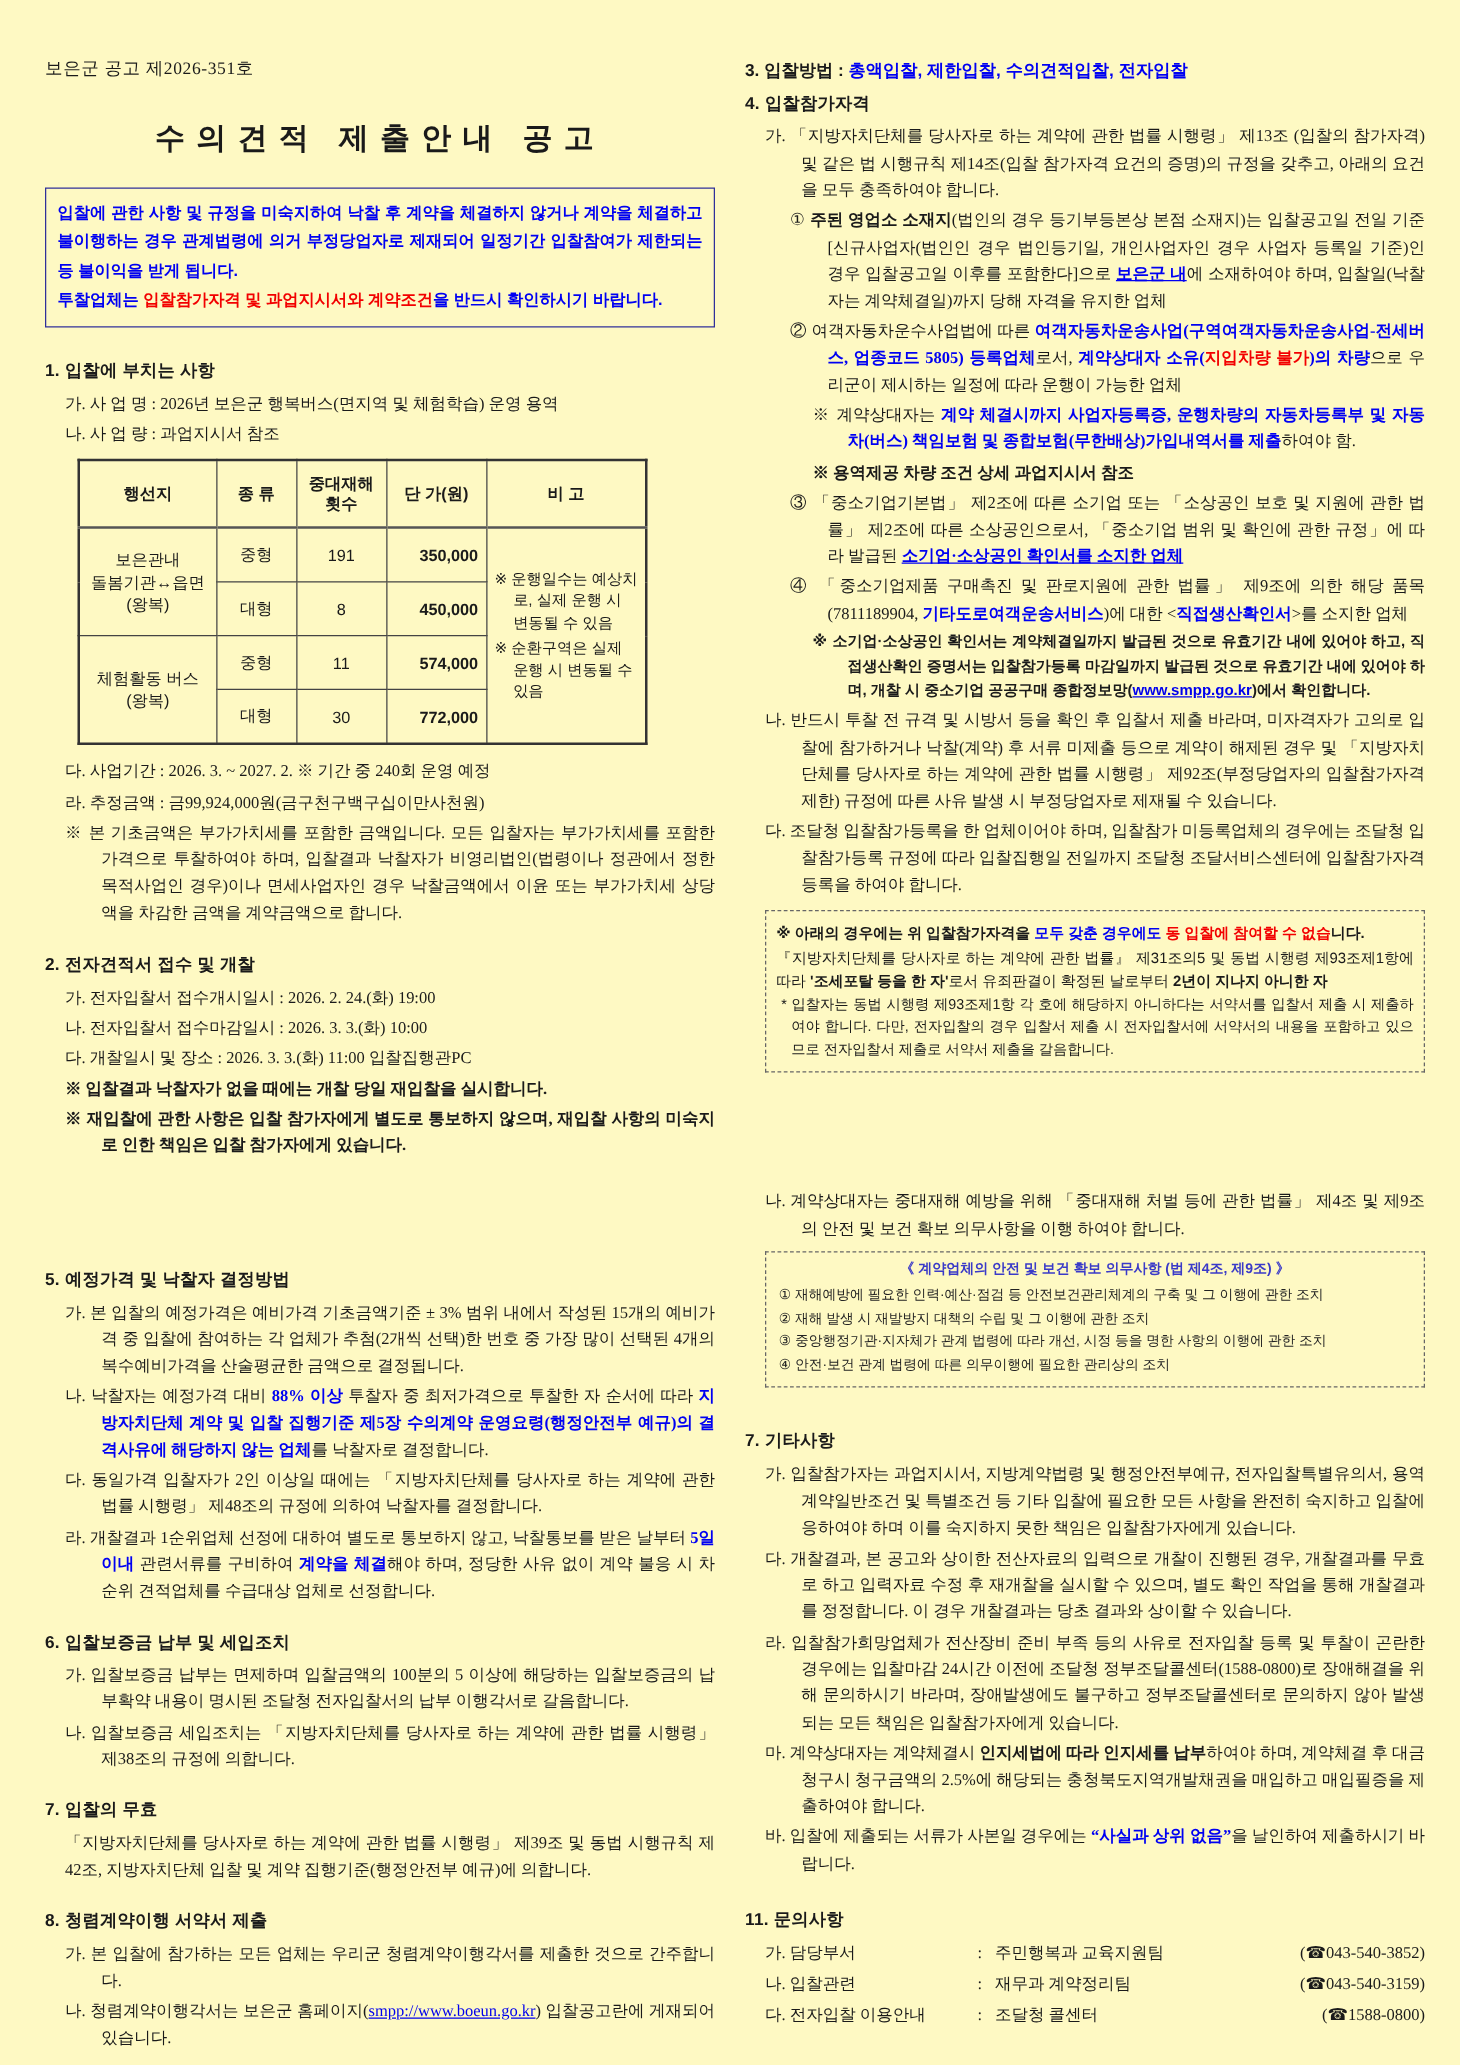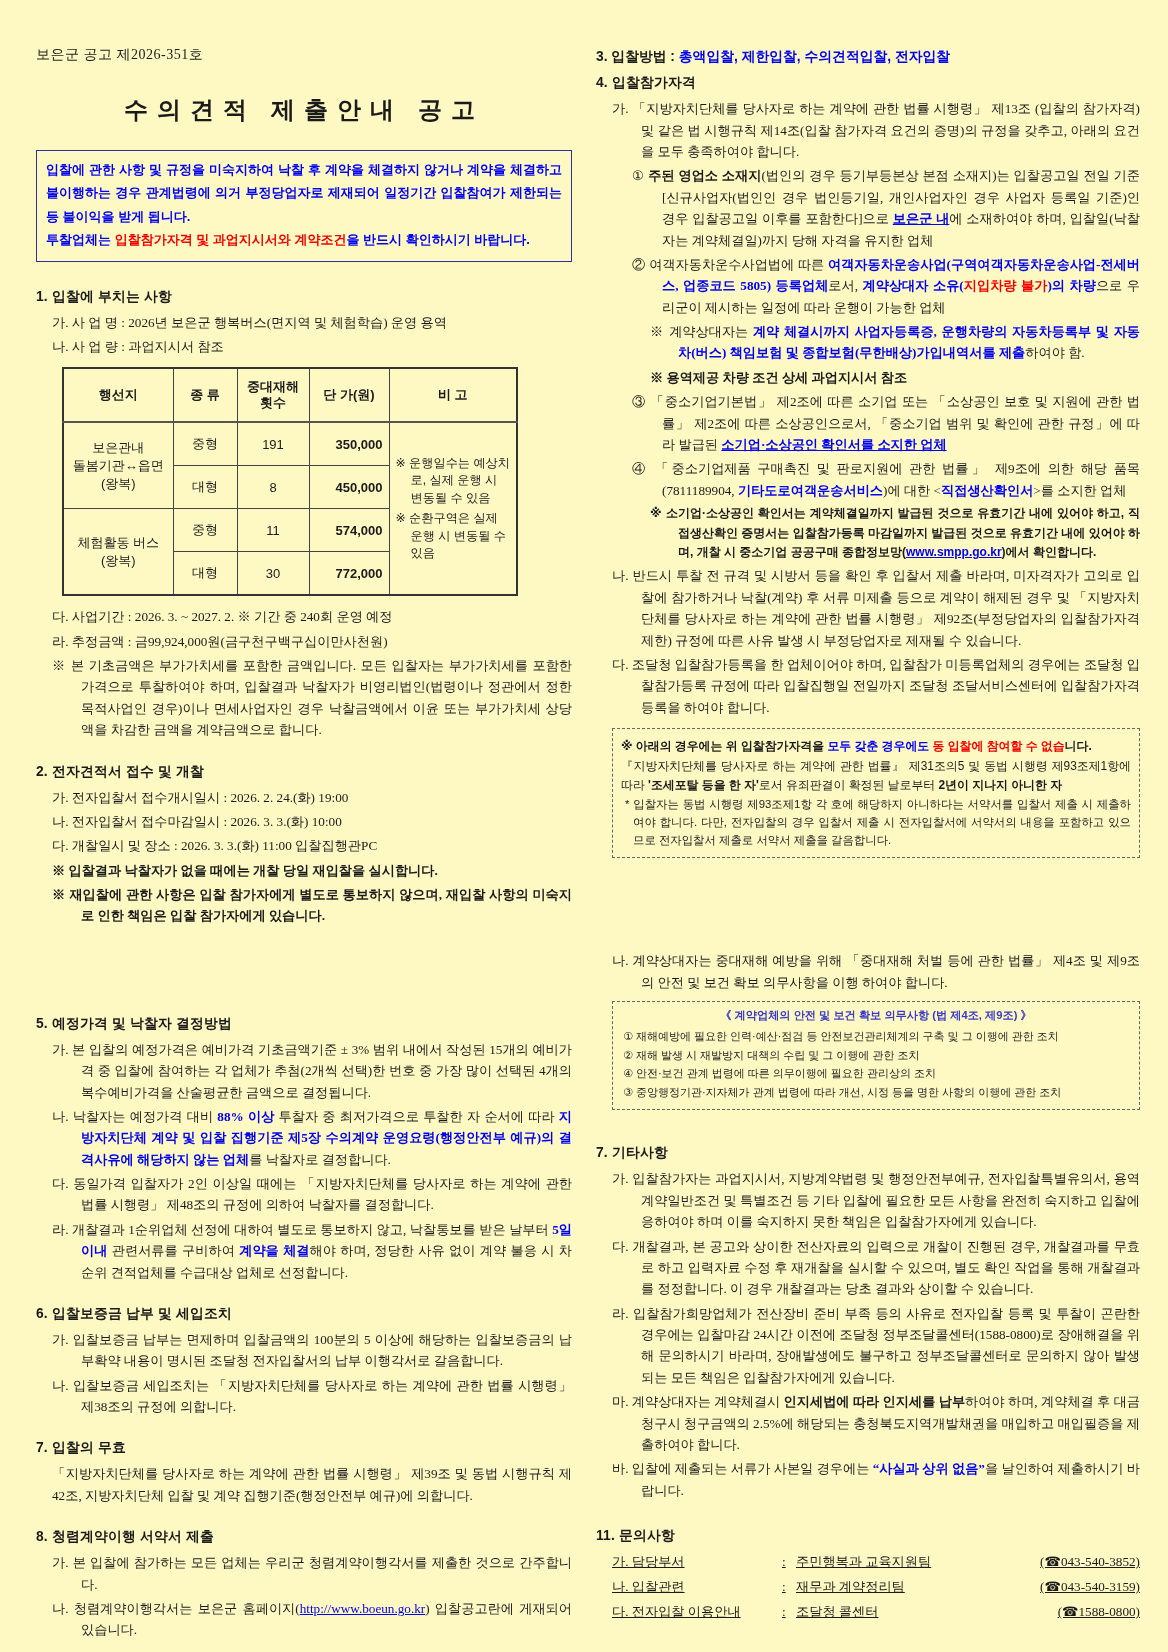--- a/index.html
+++ b/index.html
@@ -49,21 +49,21 @@
   .dash-box{margin:10px 0 0 16px;border:1px dashed #666;padding:6px 8px;
             font-family:"Liberation Sans","DejaVu Sans",sans-serif;font-size:11.9px;line-height:1.55;text-align:justify;}
   .dash-box p{font-size:11.9px;margin:2px 0;line-height:1.55;}
   .dash-box .star{font-size:11.4px;padding-left:12px;text-indent:-8px;}
   .safety-box{margin:8px 0 0 16px;border:1px dashed #666;padding:4px 10px 7px 10px;
               font-family:"Liberation Sans","DejaVu Sans",sans-serif;font-size:11px;line-height:1.6;color:#222;}
   .safety-box .bx-title{text-align:center;font-weight:700;font-size:11.2px;color:#3a3ac8;margin:1px 0 3px 0;}
   .safety-box div{margin:1px 0;}
 
   
-  .contact-row{display:grid;grid-template-columns:170px 14px 1fr 170px;margin:4px 0 4px 16px;font-size:13.2px;line-height:1.6;text-decoration:underline;}
+  .contact-row{display:grid;grid-template-columns:170px 14px 1fr 170px;margin:4px 0 4px 16px;font-size:13.2px;line-height:1.6;}
   .contact-row .ph{text-align:right;}
 </style>
 </head>
 <body>
 
 <div class="page">
 
   <div class="col col-left">
 
     <div class="notice-no">보은군 공고 제2026-351호</div>
@@ -160,21 +160,21 @@
     </div>
 
     <div class="sec">
       <div class="sec-h">7. 입찰의 무효</div>
       <p class="pbody">「지방자치단체를 당사자로 하는 계약에 관한 법률 시행령」 제39조 및 동법 시행규칙 제42조, 지방자치단체 입찰 및 계약 집행기준(행정안전부 예규)에 의합니다.</p>
     </div>
 
     <div class="sec">
       <div class="sec-h">8. 청렴계약이행 서약서 제출</div>
       <p class="li">가. 본 입찰에 참가하는 모든 업체는 우리군 청렴계약이행각서를 제출한 것으로 간주합니다.</p>
-      <p class="li"><span>나. 청렴계약이행각서는 보은군 홈페이지(</span><a class="link">http://www.boeun.go.kr</a><span>) 입찰공고란에 게재되어 있습니다.</span></p>
+      <p class="li"><span>나. 청렴계약이행각서는 보은군 홈페이지(</span><a class="link">smpp://www.boeun.go.kr</a><span>) 입찰공고란에 게재되어 있습니다.</span></p>
     </div>
 
   </div>
 
   <div class="col col-right">
 
     <div>
       <p class="sans" style="margin:0;font-size:13.8px;"><span class="b">3. 입찰방법 : </span><span class="b blue">총액입찰, 제한입찰, 수의견적입찰, 전자입찰</span></p>
     </div>
 
@@ -196,22 +196,22 @@
         <p><span>『지방자치단체를 당사자로 하는 계약에 관한 법률』 제31조의5 및 동법 시행령 제93조제1항에 따라 </span><span class="b">'조세포탈 등을 한 자'</span><span>로서 유죄판결이 확정된 날로부터 </span><span class="b">2년이 지나지 아니한 자</span></p>
         <p class="star">* 입찰자는 동법 시행령 제93조제1항 각 호에 해당하지 아니하다는 서약서를 입찰서 제출 시 제출하여야 합니다. 다만, 전자입찰의 경우 입찰서 제출 시 전자입찰서에 서약서의 내용을 포함하고 있으므로 전자입찰서 제출로 서약서 제출을 갈음합니다.</p>
       </div>
 
       <p class="li" style="margin-top:92px;">나. 계약상대자는 중대재해 예방을 위해 「중대재해 처벌 등에 관한 법률」 제4조 및 제9조의 안전 및 보건 확보 의무사항을 이행 하여야 합니다.</p>
 
       <div class="safety-box">
         <div class="bx-title">《 계약업체의 안전 및 보건 확보 의무사항 (법 제4조, 제9조) 》</div>
         <div>① 재해예방에 필요한 인력·예산·점검 등 안전보건관리체계의 구축 및 그 이행에 관한 조치</div>
         <div>② 재해 발생 시 재발방지 대책의 수립 및 그 이행에 관한 조치</div>
+        <div>③ 중앙행정기관·지자체가 관계 법령에 따라 개선, 시정 등을 명한 사항의 이행에 관한 조치</div>
         <div>④ 안전·보건 관계 법령에 따른 의무이행에 필요한 관리상의 조치</div>
-        <div>③ 중앙행정기관·지자체가 관계 법령에 따라 개선, 시정 등을 명한 사항의 이행에 관한 조치</div>
       </div>
     </div>
 
     <div class="sec" style="margin-top:34px;">
       <div class="sec-h">7. 기타사항</div>
       <p class="li">가. 입찰참가자는 과업지시서, 지방계약법령 및 행정안전부예규, 전자입찰특별유의서, 용역계약일반조건 및 특별조건 등 기타 입찰에 필요한 모든 사항을 완전히 숙지하고 입찰에 응하여야 하며 이를 숙지하지 못한 책임은 입찰참가자에게 있습니다.</p>
       <p class="li">다. 개찰결과, 본 공고와 상이한 전산자료의 입력으로 개찰이 진행된 경우, 개찰결과를 무효로 하고 입력자료 수정 후 재개찰을 실시할 수 있으며, 별도 확인 작업을 통해 개찰결과를 정정합니다. 이 경우 개찰결과는 당초 결과와 상이할 수 있습니다.</p>
       <p class="li">라. 입찰참가희망업체가 전산장비 준비 부족 등의 사유로 전자입찰 등록 및 투찰이 곤란한 경우에는 입찰마감 24시간 이전에 조달청 정부조달콜센터(1588-0800)로 장애해결을 위해 문의하시기 바라며, 장애발생에도 불구하고 정부조달콜센터로 문의하지 않아 발생되는 모든 책임은 입찰참가자에게 있습니다.</p>
       <p class="li"><span>마. 계약상대자는 계약체결시 </span><span class="b">인지세법에 따라 인지세를 납부</span><span>하여야 하며, 계약체결 후 대금청구시 청구금액의 2.5%에 해당되는 충청북도지역개발채권을 매입하고 매입필증을 제출하여야 합니다.</span></p>
       <p class="li"><span>바. 입찰에 제출되는 서류가 사본일 경우에는 </span><span class="b blue">“사실과 상위 없음”</span><span>을 날인하여 제출하시기 바랍니다.</span></p>

